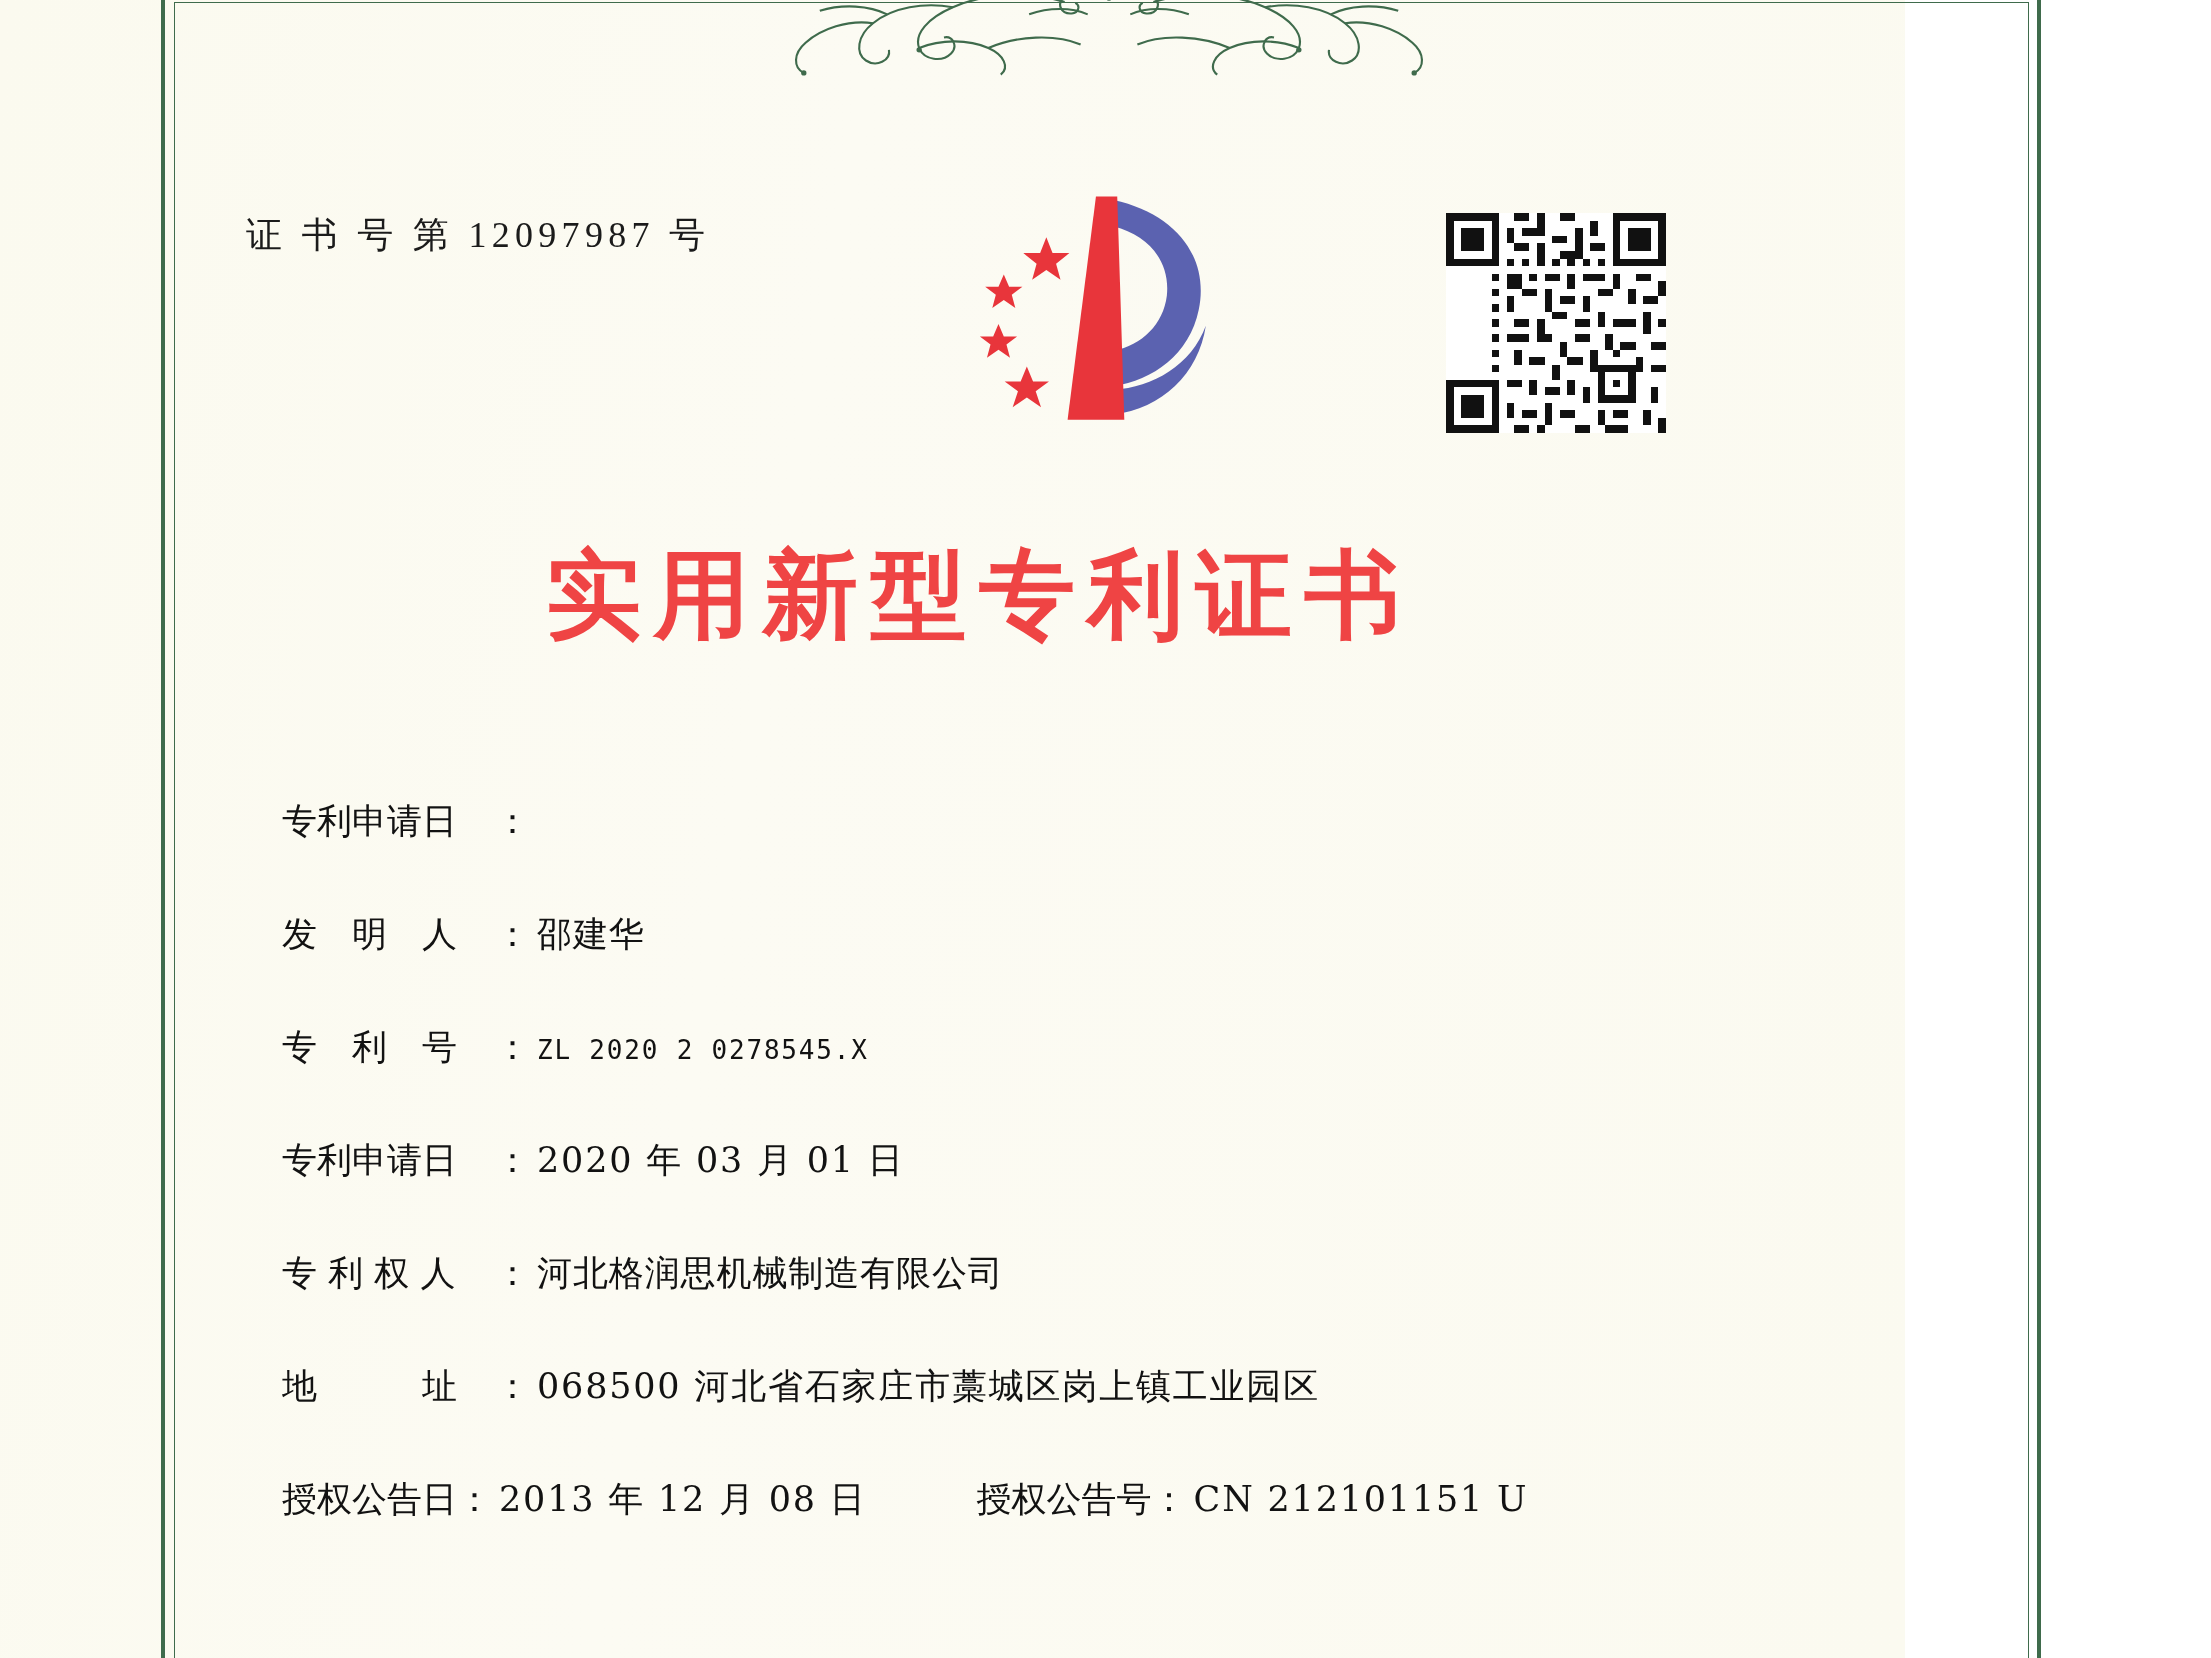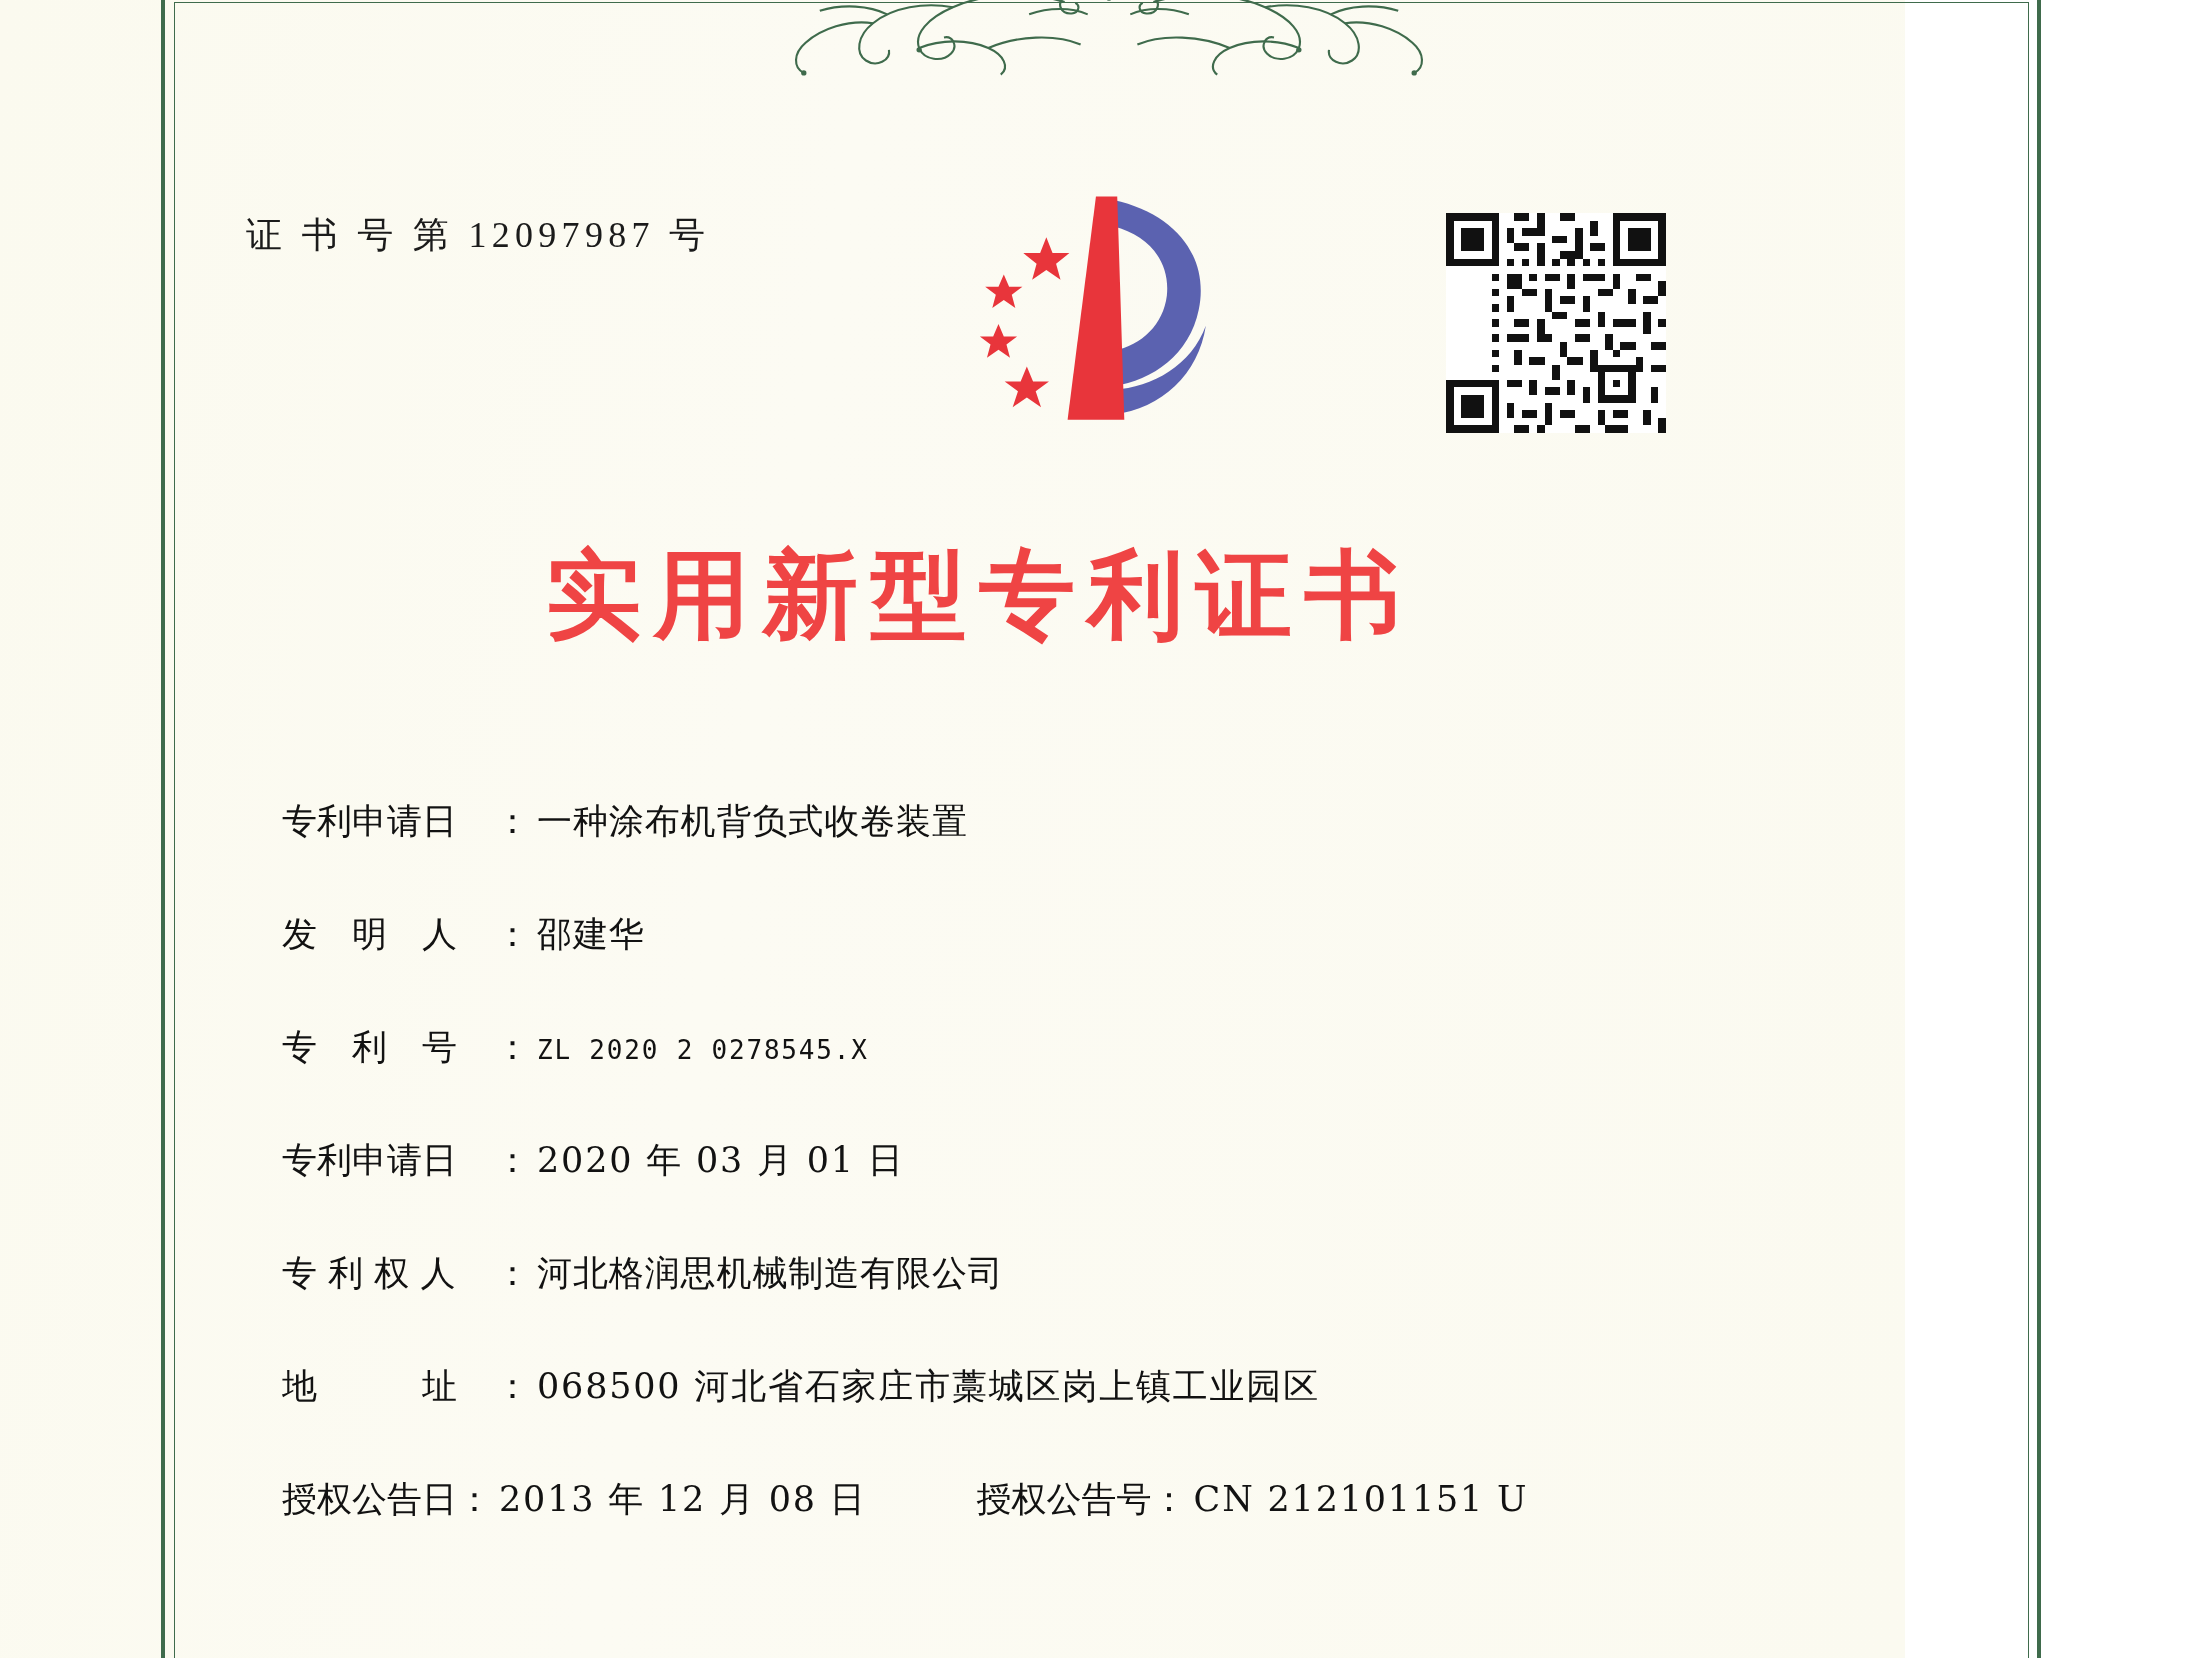--- a/index.html
+++ b/index.html
@@ -337,21 +337,20 @@
     </svg>
   </div>
 
   <div class="title">实用新型专利证书</div>
 
   <div class="fields">
 
     <div class="field-row">
       <span class="field-label">专利申请日</span>
       <span class="field-colon">：</span>
-      <span class="field-value">一种涂布机背负式收卷装置</span>
     </div>
 
     <div class="field-row">
       <span class="field-label">发　明　人</span>
       <span class="field-colon">：</span>
       <span class="field-value">邵建华</span>
     </div>
 
     <div class="field-row">
       <span class="field-label">专　利　号</span>

